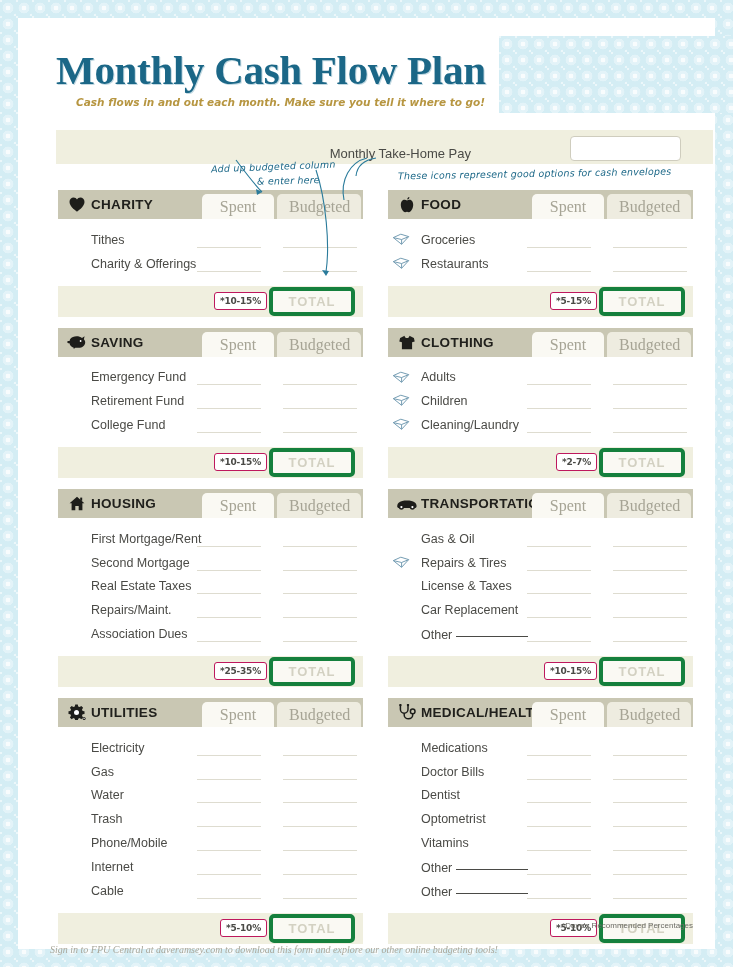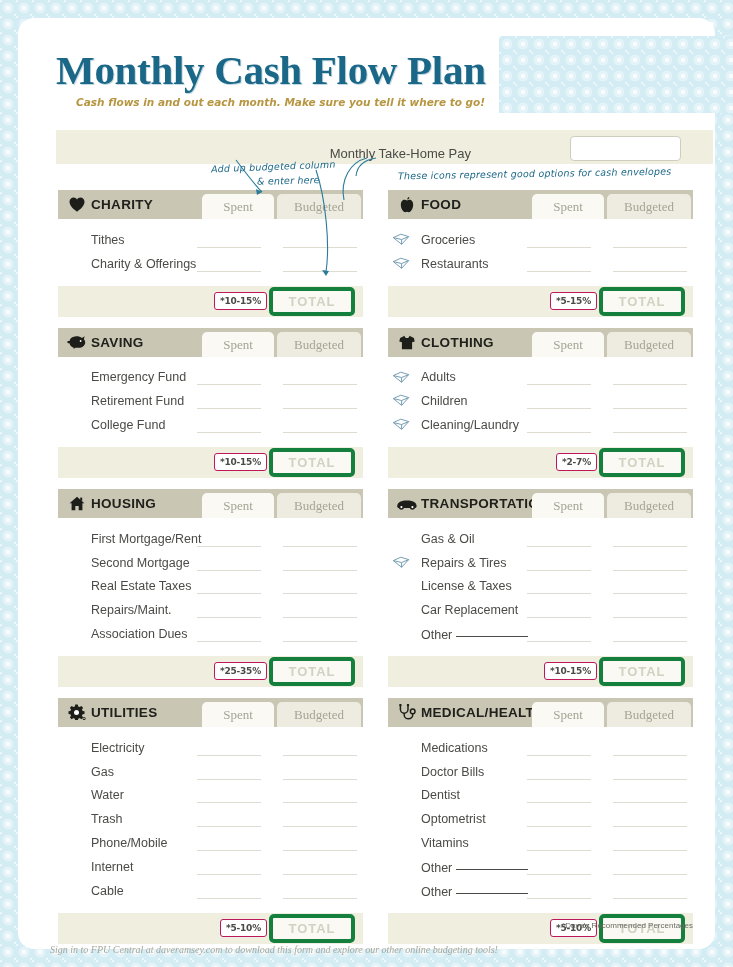--- a/index.html
+++ b/index.html
@@ -20,21 +20,20 @@
       radial-gradient(circle at 0px 0px, rgba(255,255,255,.55) 2.2px, transparent 2.6px),
       radial-gradient(circle at 16px 16px, rgba(255,255,255,.55) 2.2px, transparent 2.6px);
     background-size:16px 16px,16px 16px,16px 16px,16px 16px;
   }
   
   #sheet{
     position:absolute;left:18px;top:18px;
     width:697px;height:931px;
     background:#ffffff;
     box-shadow:0 0 0 0 rgba(0,0,0,0);
-    border-radius:16px;
   }
   
   #title-band{
     position:absolute;left:481px;top:18px;width:234px;height:77px;
     background-color:#d4edf4;
     background-image:
       radial-gradient(circle at 8px 8px, rgba(255,255,255,.75) 2.2px, transparent 2.6px),
       radial-gradient(circle at 8px 8px, rgba(255,255,255,.35) 5.2px, transparent 5.6px),
       radial-gradient(circle at 0px 0px, rgba(255,255,255,.55) 2.2px, transparent 2.6px),
       radial-gradient(circle at 16px 16px, rgba(255,255,255,.55) 2.2px, transparent 2.6px);
@@ -92,21 +91,21 @@
     width:22px;margin-left:8px;display:flex;align-items:center;justify-content:center;
     color:#1d1d1a;
   }
   .card-title{
     font-size:13.5px;font-weight:bold;color:#20201c;letter-spacing:.3px;
     margin-left:3px;
   }
   .tabs{position:absolute;right:2px;bottom:0;display:flex;align-items:flex-end;}
   .tab{
     font-family:"Liberation Serif", serif;
-    font-size:13px;color:#a6a495;
+    font-size:16px;color:#a6a495;
     padding:4px 12px 4px 12px;height:17px;line-height:17px;
     border-radius:5px 5px 0 0;
   }
   .tab-spent{background:#faf9f3;width:48px;text-align:center;}
   .tab-budgeted{background:#eeece0;width:60px;text-align:center;margin-left:3px;}
   .card-body{background:#fff;padding:9px 0 10px 0;}
   .row{
     position:relative;height:23.8px;display:flex;align-items:center;
   }
   .env-icon{

